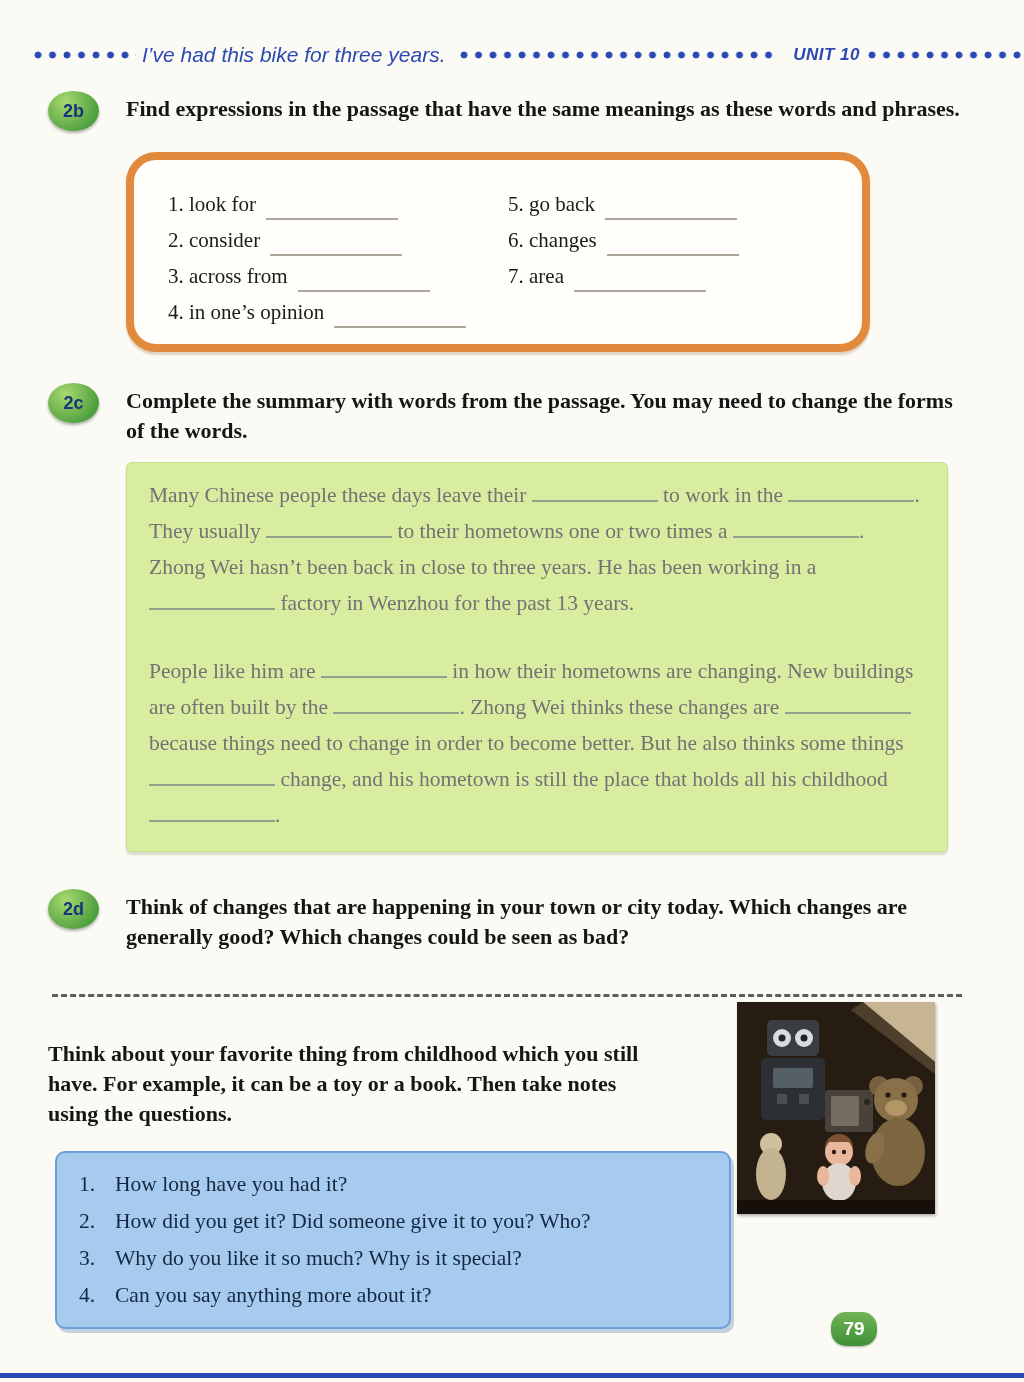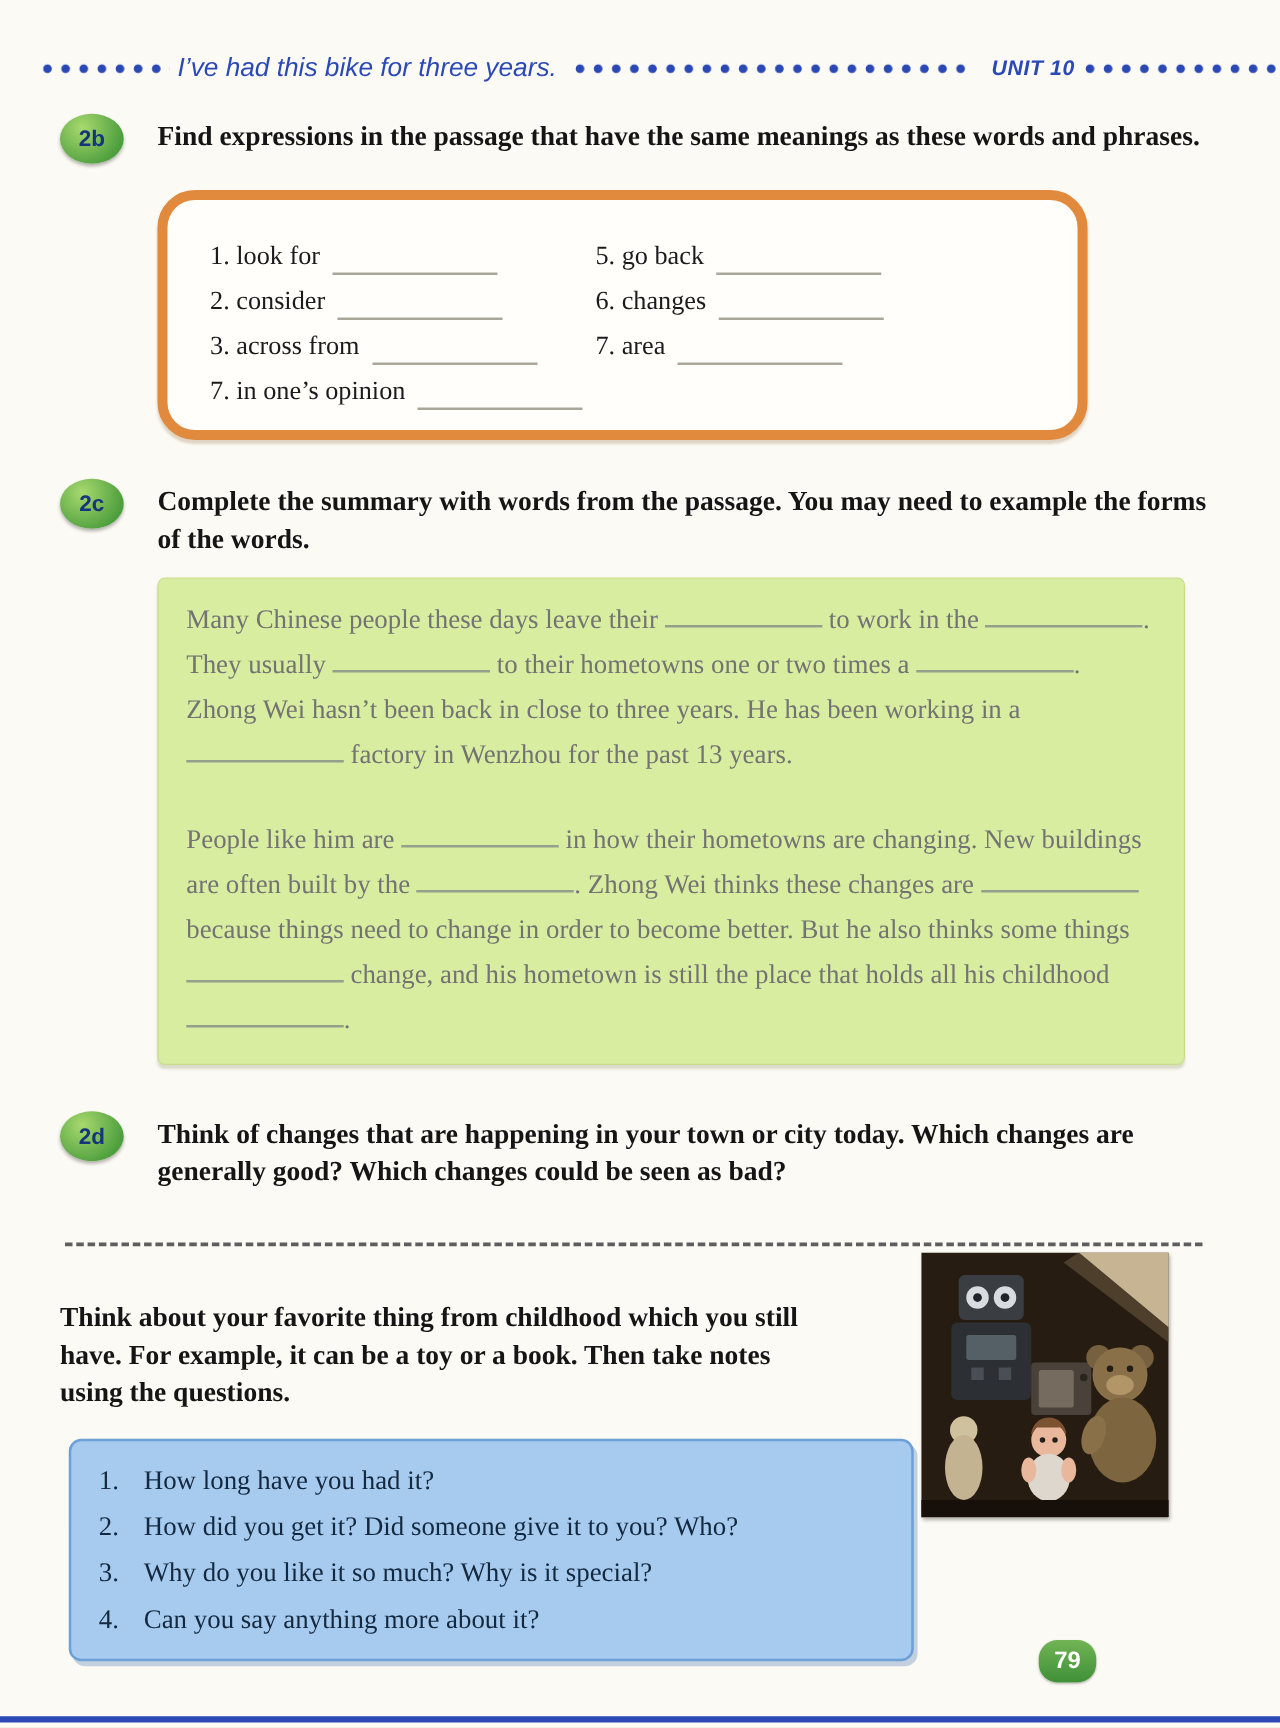--- a/index.html
+++ b/index.html
@@ -61,21 +61,21 @@
   
   .expressions-box {
     margin-top:28px; width:744px; box-sizing:border-box;
     border:8px solid #e18a3d; border-radius:30px;
     background:#fffefa;
     padding:24px 24px 16px 34px;
     box-shadow:0 3px 2px rgba(140,100,50,.25);
   }
   .expr-grid {
     display:grid;
-    grid-template-columns:1fr 1fr 1fr 1fr;
+    grid-template-columns:1fr 1fr;
     grid-template-rows:repeat(4, 36px);
     grid-auto-flow:column;
     column-gap:10px;
     font-size:21px;
   }
   .expr-item { display:flex; align-items:flex-end; white-space:nowrap; }
   .expr-label { padding-bottom:3px; }
   .blank-line {
     flex:none; width:132px; height:20px;
     border-bottom:2px solid #aaa79a; margin-left:10px;
@@ -166,21 +166,21 @@
             </div>
             <div class="expr-item">
               <span class="expr-label">2. consider</span>
               <span class="blank-line"></span>
             </div>
             <div class="expr-item">
               <span class="expr-label">3. across from</span>
               <span class="blank-line"></span>
             </div>
             <div class="expr-item">
-              <span class="expr-label">7. in one’s opinion</span>
+              <span class="expr-label">4. in one’s opinion</span>
               <span class="blank-line"></span>
             </div>
             <div class="expr-item">
               <span class="expr-label">5. go back</span>
               <span class="blank-line"></span>
             </div>
             <div class="expr-item">
               <span class="expr-label">6. changes</span>
               <span class="blank-line"></span>
             </div>
@@ -191,21 +191,21 @@
           </div>
         </div>
       </div>
     </section>
 
     <section class="section mt2c">
       <div class="badge-col">
         <div class="badge">2c</div>
       </div>
       <div class="section-body">
-        <p class="instruction">Complete the summary with words from the passage. You may need to example the forms of the words.</p>
+        <p class="instruction">Complete the summary with words from the passage. You may need to change the forms of the words.</p>
         <div class="summary-box">
             <p class="summary-para">Many Chinese people these days leave their <span class="blank"></span> to work in the <span class="blank"></span>. They usually <span class="blank"></span> to their hometowns one or two times a <span class="blank"></span>. Zhong Wei hasn’t been back in close to three years. He has been working in a <span class="blank"></span> factory in Wenzhou for the past 13 years.</p>
             <p class="summary-para">People like him are <span class="blank"></span> in how their hometowns are changing. New buildings are often built by the <span class="blank"></span>. Zhong Wei thinks these changes are <span class="blank"></span> because things need to change in order to become better. But he also thinks some things <span class="blank"></span> change, and his hometown is still the place that holds all his childhood <span class="blank"></span>.</p>
           </div>
       </div>
     </section>
 
     <section class="section mt2d">
       <div class="badge-col">
         <div class="badge">2d</div>

